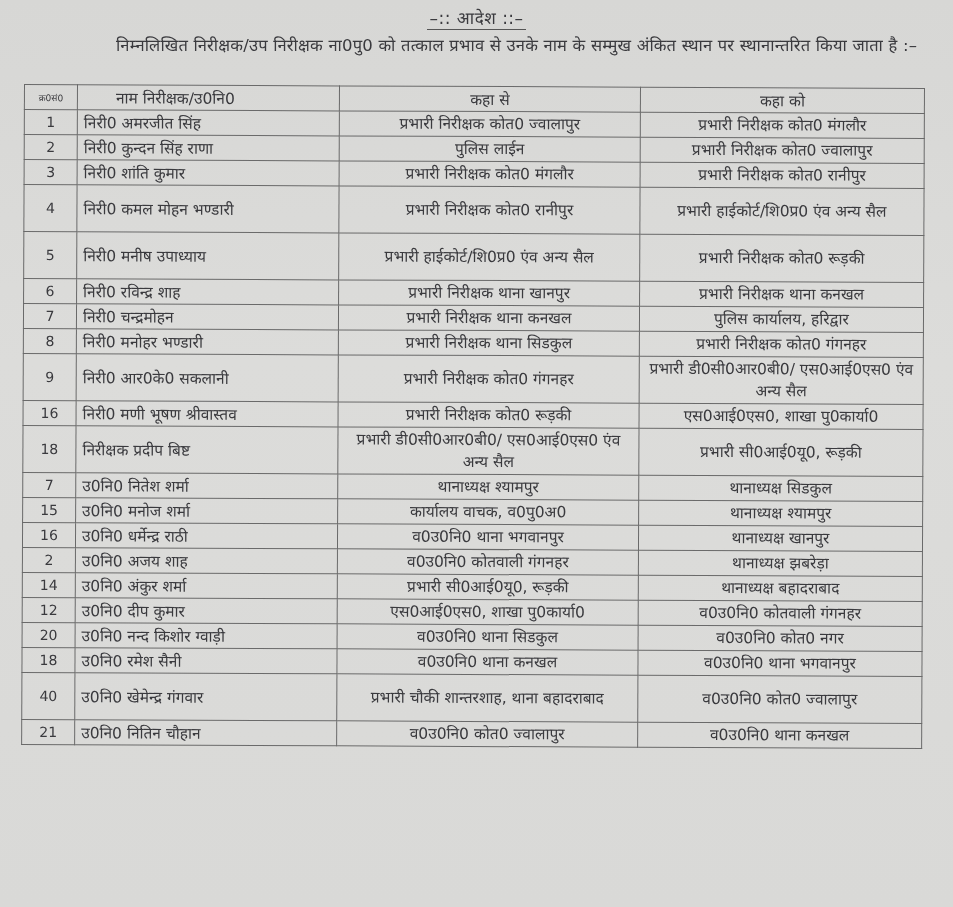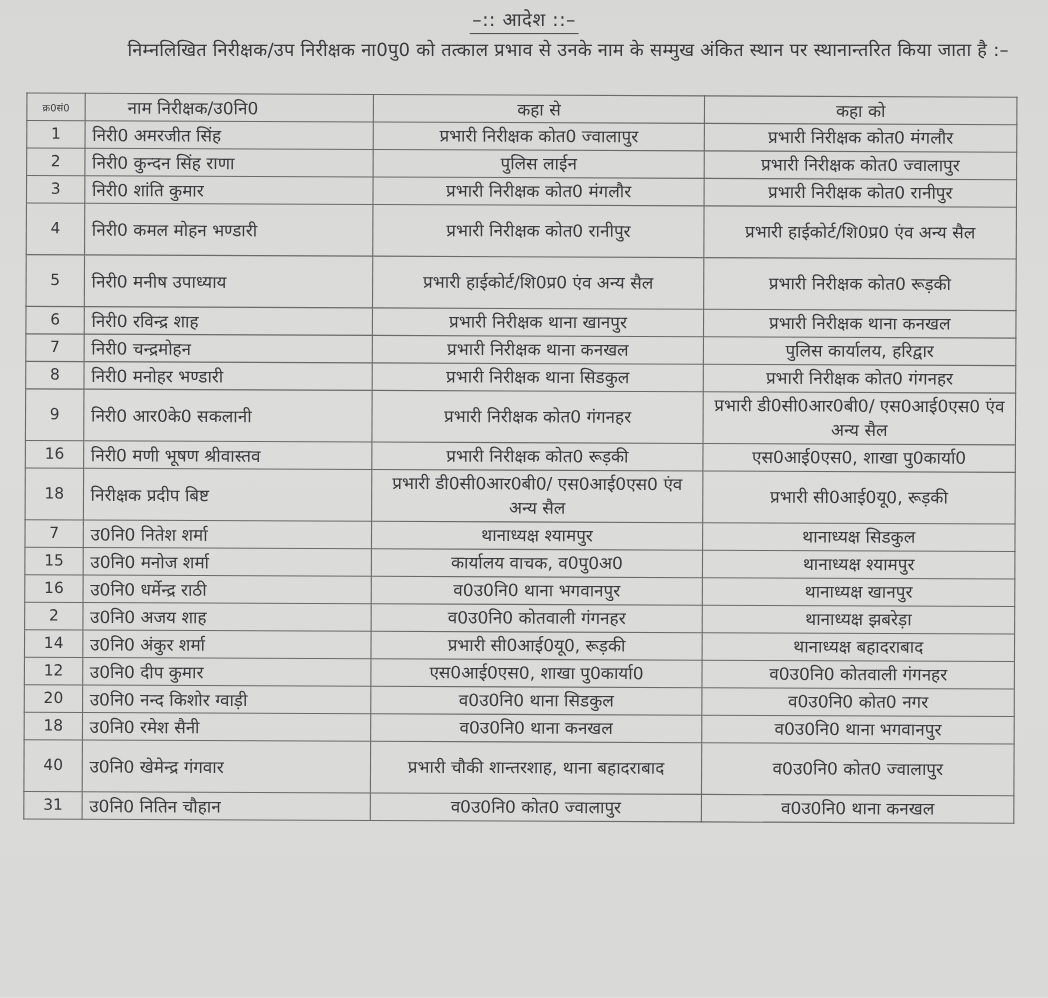--- a/index.html
+++ b/index.html
@@ -205,20 +205,20 @@
         <td class="from">व0उ0नि0 थाना कनखल</td>
         <td class="to">व0उ0नि0 थाना भगवानपुर</td>
       </tr>
       <tr class="double">
         <td class="sno">40</td>
         <td class="name">उ0नि0 खेमेन्द्र गंगवार</td>
         <td class="from">प्रभारी चौकी शान्तरशाह, थाना बहादराबाद</td>
         <td class="to">व0उ0नि0 कोत0 ज्वालापुर</td>
       </tr>
       <tr class="single">
-        <td class="sno">31</td>
+        <td class="sno">21</td>
         <td class="name">उ0नि0 नितिन चौहान</td>
         <td class="from">व0उ0नि0 कोत0 ज्वालापुर</td>
         <td class="to">व0उ0नि0 थाना कनखल</td>
       </tr>
     </tbody>
   </table>
 </div>
 
 </body></html>

